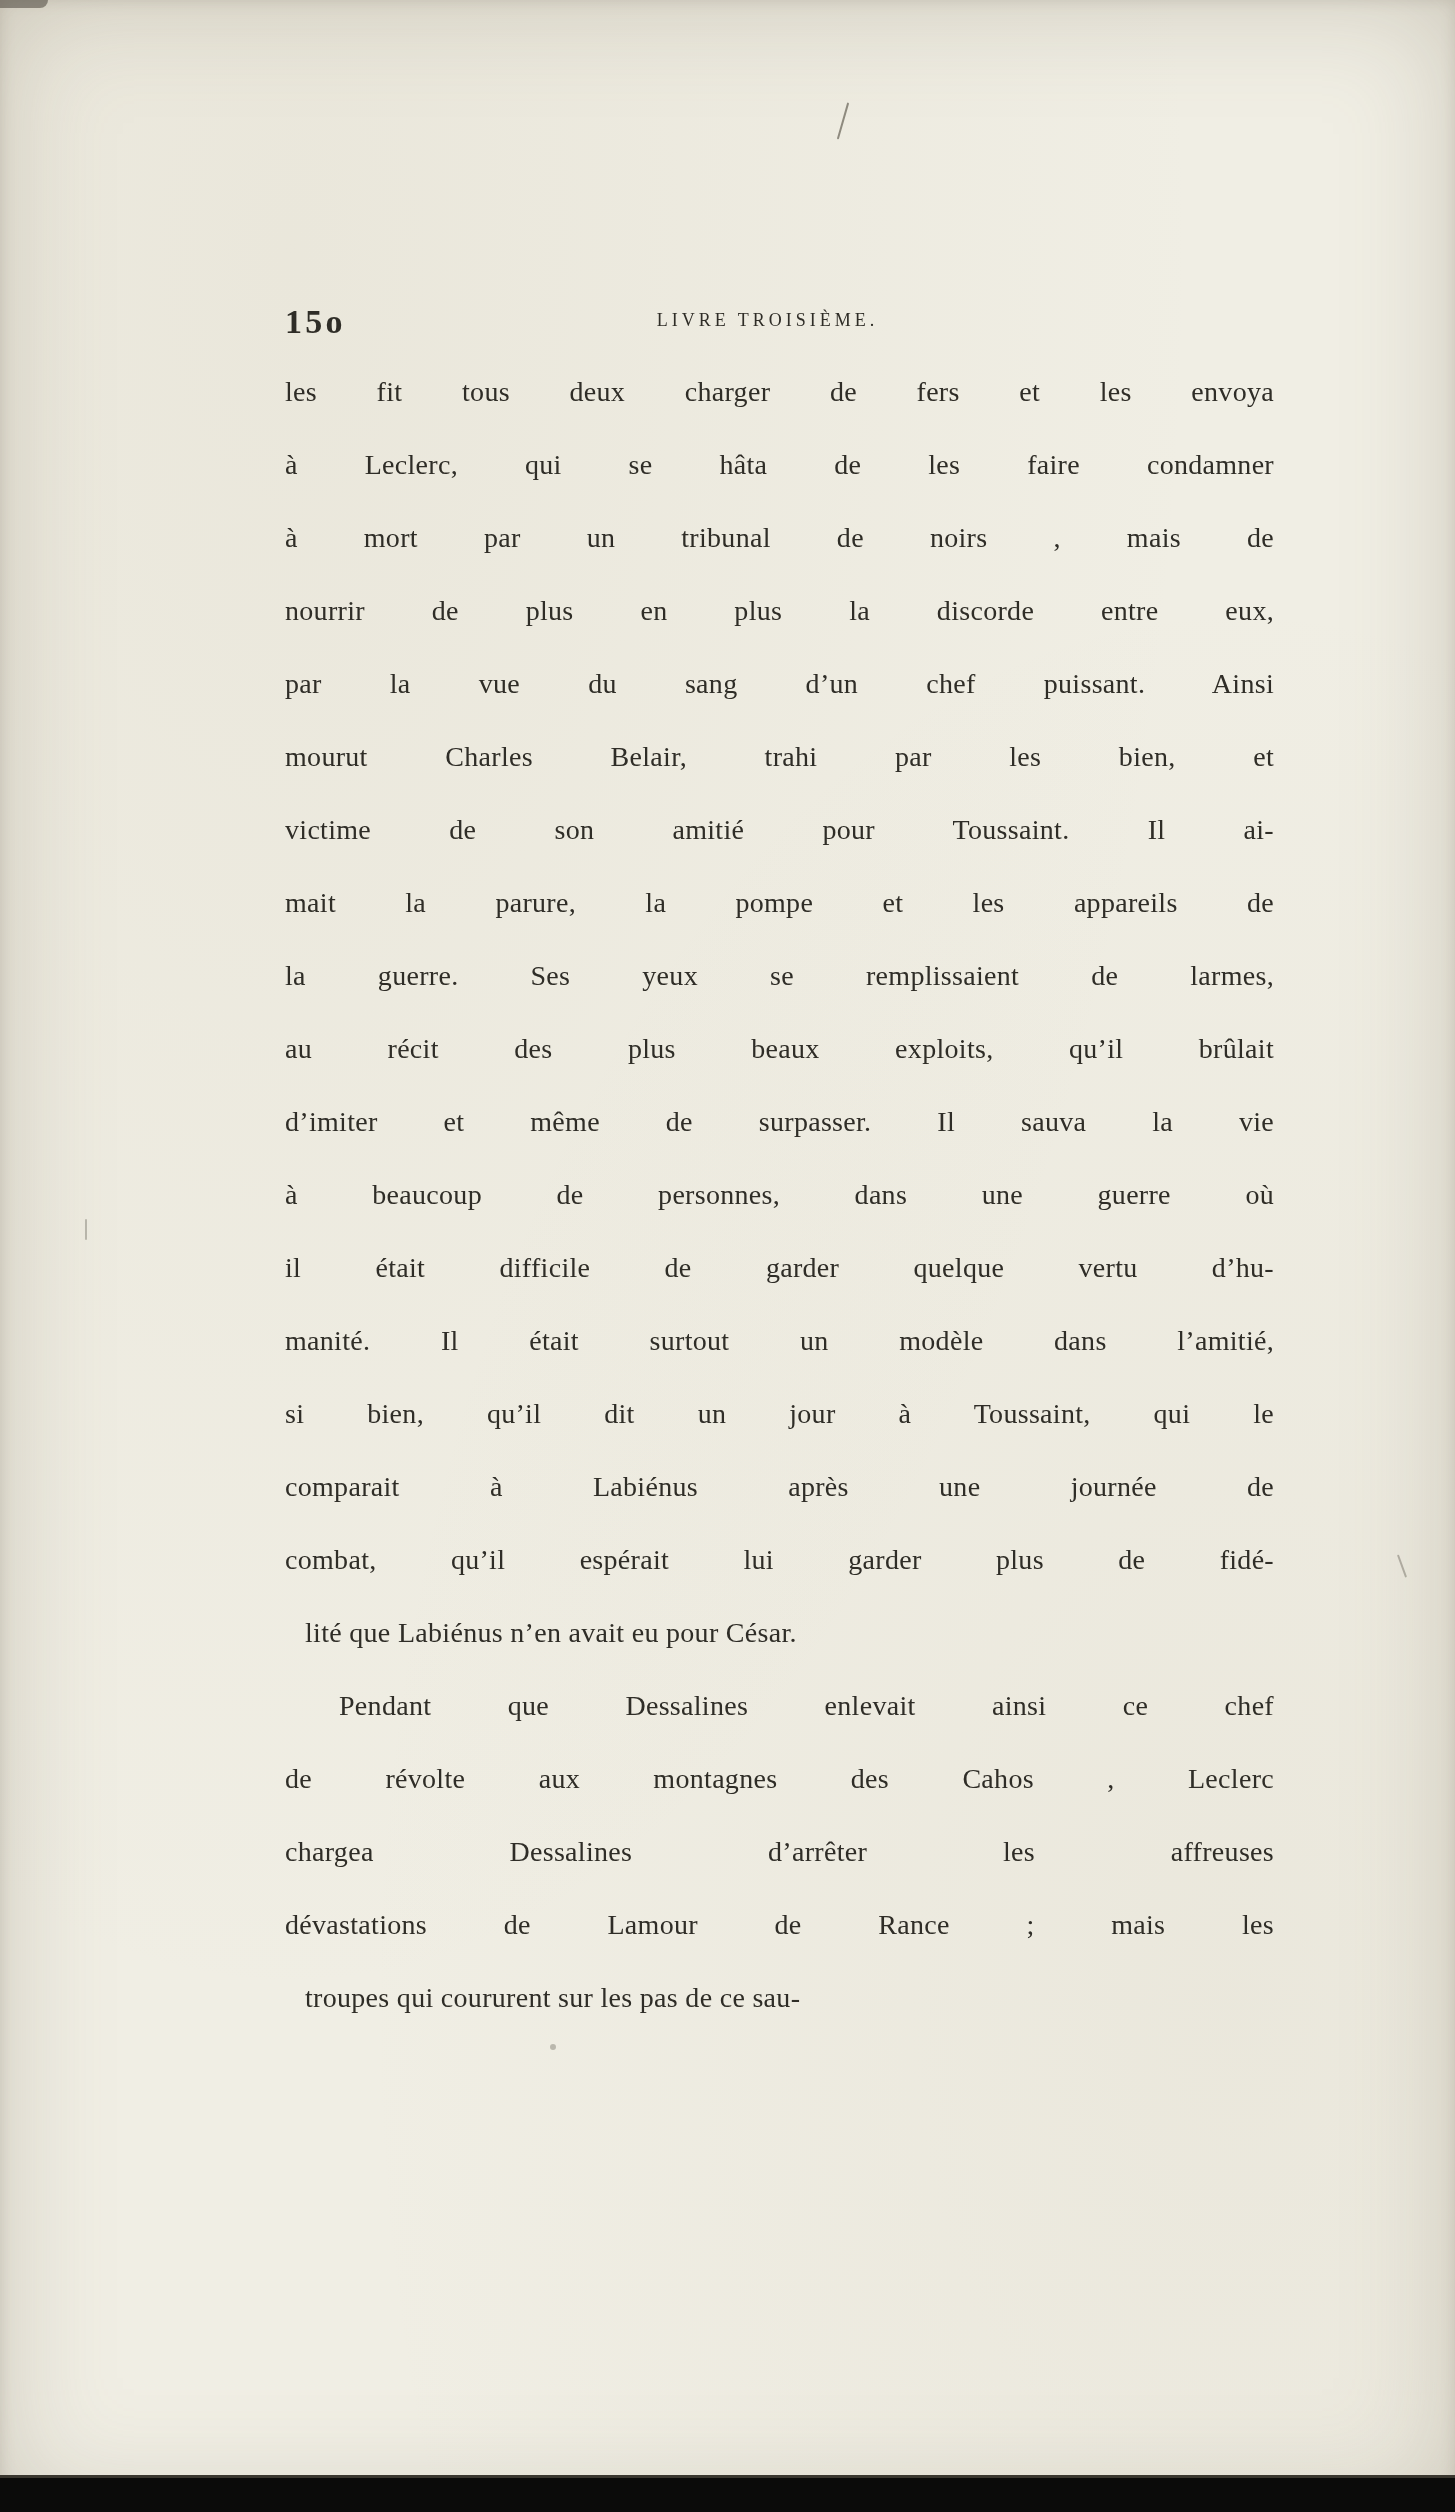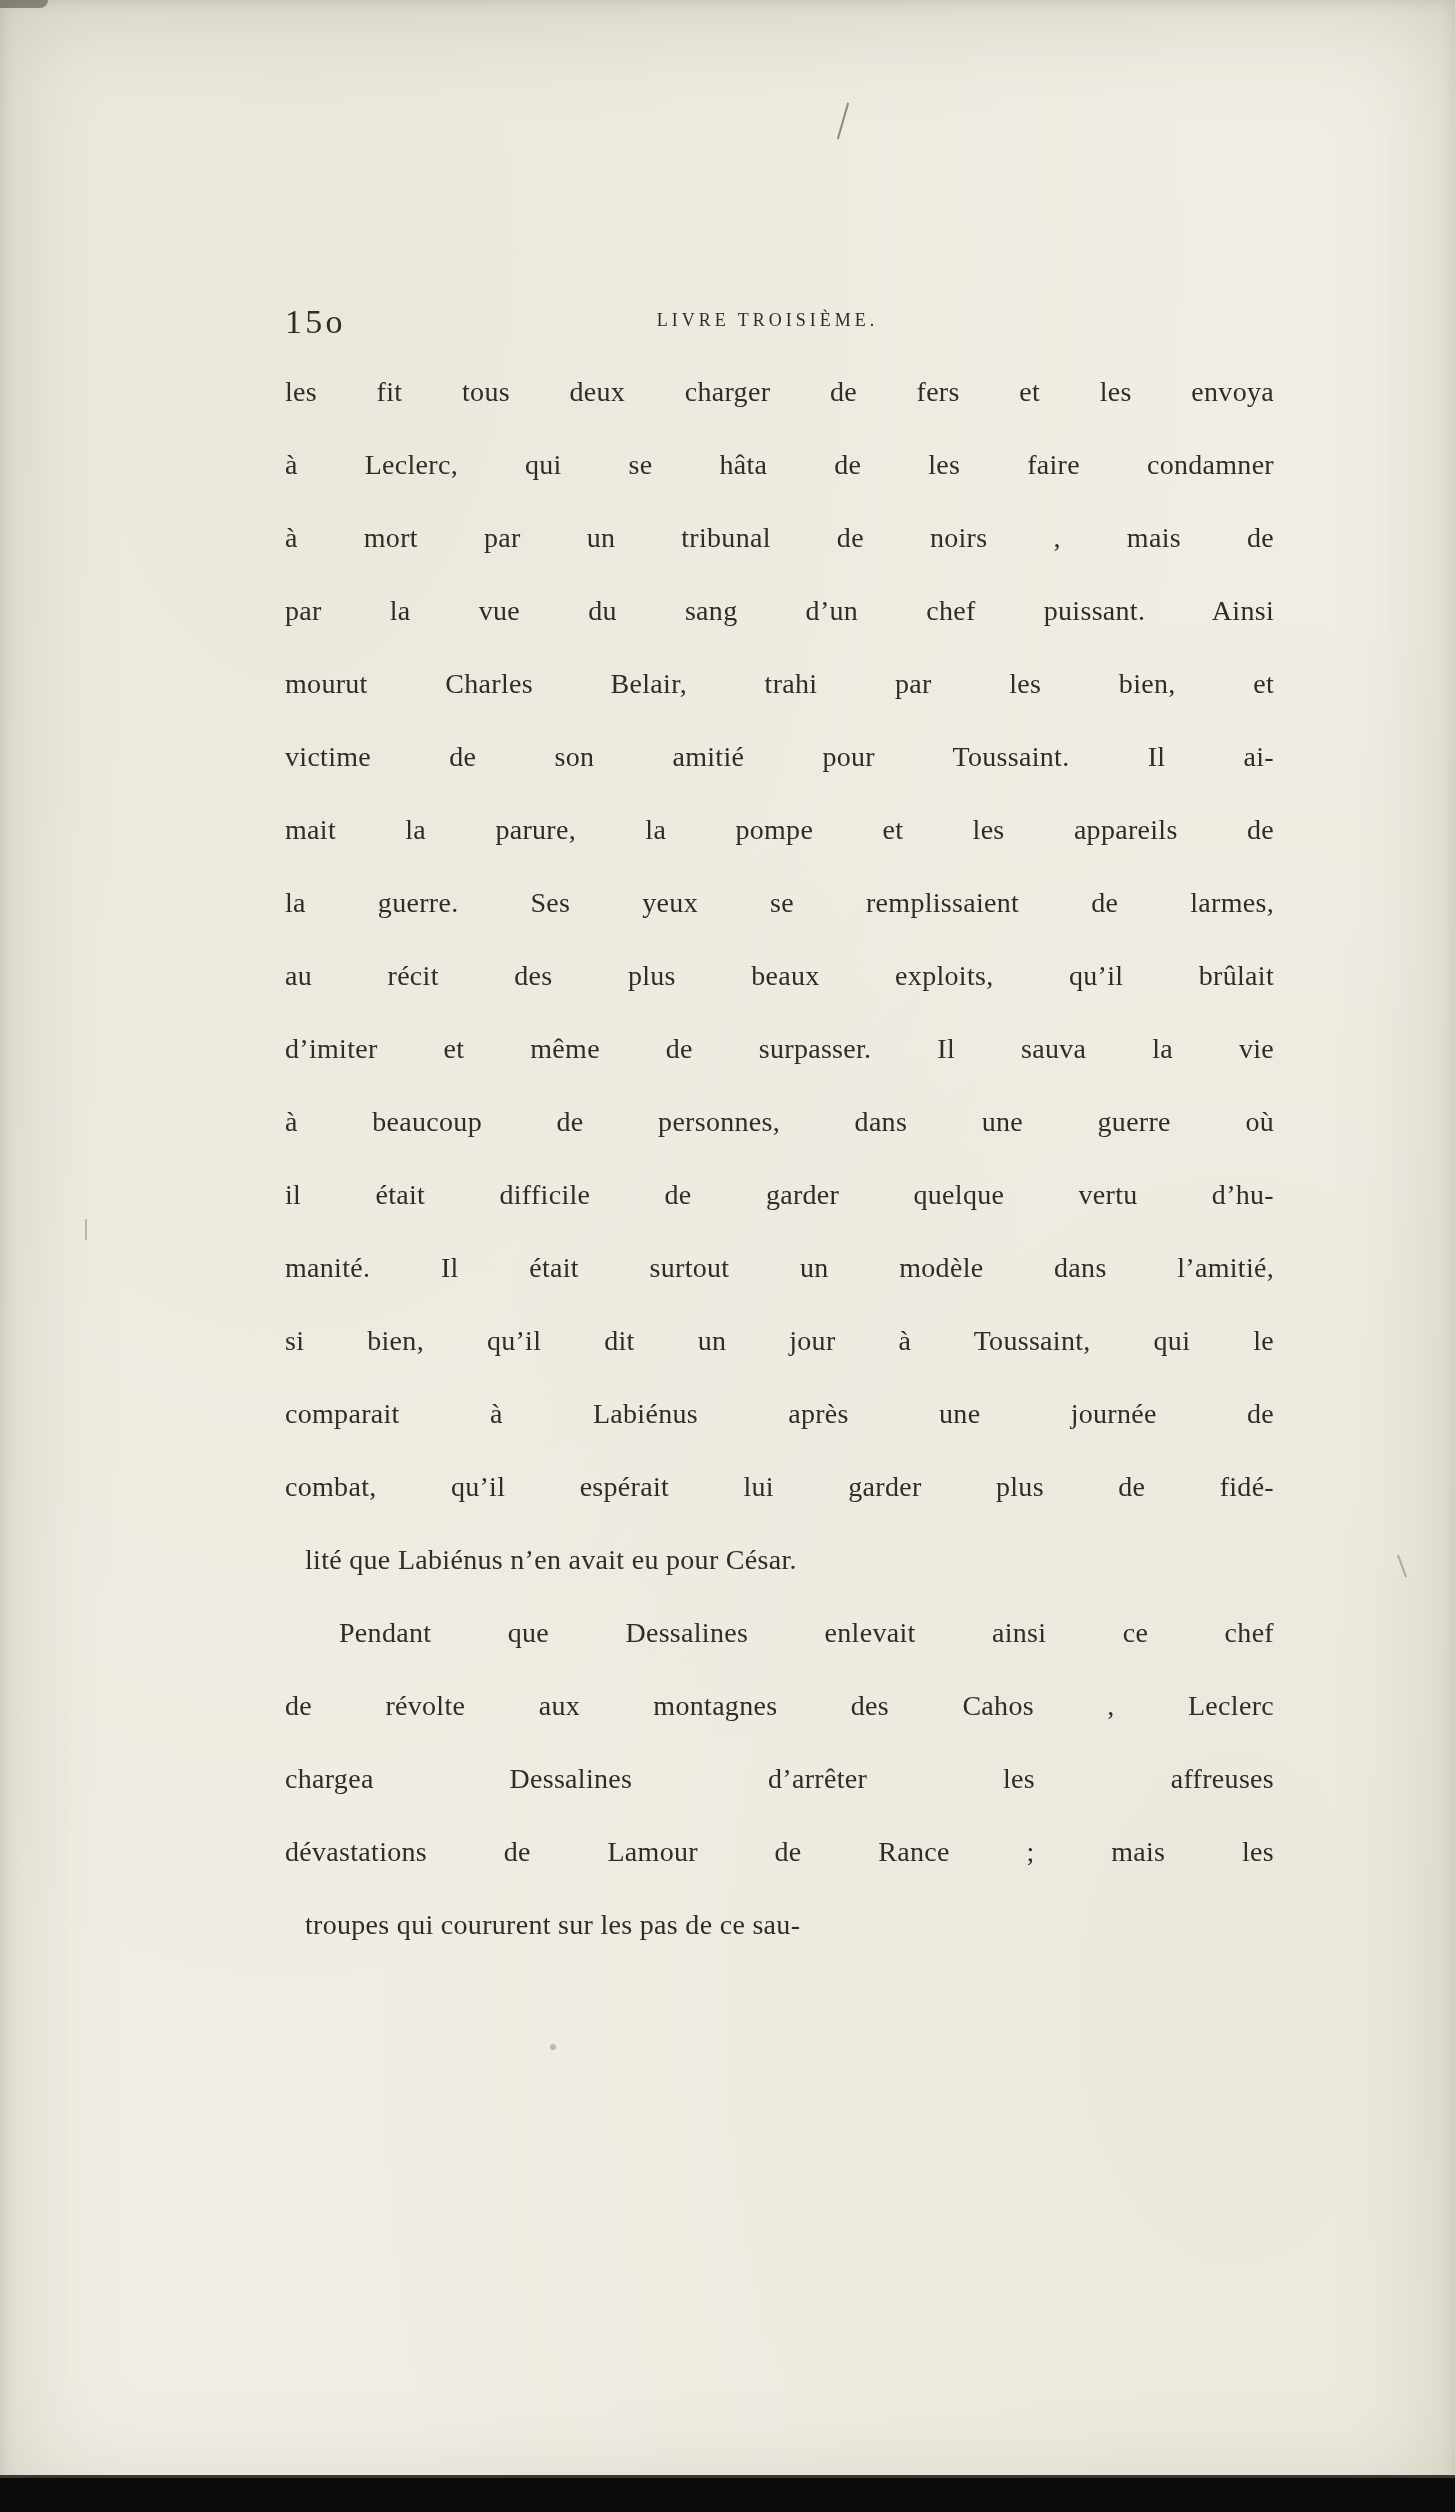--- a/index.html
+++ b/index.html
@@ -35,20 +35,21 @@
     height: 41px;
     margin-bottom: 14.4px;
   }
   .page-number {
     position: absolute;
     left: 0;
     top: 3.2px;
     font-size: 34px;
     letter-spacing: 3.2px;
     line-height: 38px;
+    font-weight: bold;
   }
   .running-header {
     display: block;
     text-align: center;
     font-size: 18px;
     letter-spacing: 4px;
     line-height: 41px;
     padding-right: 24px;
   }
   .body-text .line {
@@ -144,20 +145,21 @@
 
   <div class="text-block">
     <div class="header-row">
       <span class="page-number">15o</span>
       <span class="running-header">LIVRE TROISIÈME.</span>
     </div>
     <div class="body-text" id="body-text">
         <div class="line">les fit tous deux charger de fers et les envoya</div>
         <div class="line">à Leclerc, qui se hâta de les faire condamner</div>
         <div class="line">à mort par un tribunal de noirs , mais de</div>
+        <div class="line">nourrir de plus en plus la discorde entre eux,</div>
         <div class="line">par la vue du sang d’un chef puissant. Ainsi</div>
         <div class="line">mourut Charles Belair, trahi par les bien, et</div>
         <div class="line">victime de son amitié pour Toussaint. Il ai-</div>
         <div class="line">mait la parure, la pompe et les appareils de</div>
         <div class="line">la guerre. Ses yeux se remplissaient de larmes,</div>
         <div class="line">au récit des plus beaux exploits, qu’il brûlait</div>
         <div class="line">d’imiter et même de surpasser. Il sauva la vie</div>
         <div class="line">à beaucoup de personnes, dans une guerre où</div>
         <div class="line">il était difficile de garder quelque vertu d’hu-</div>
         <div class="line">manité. Il était surtout un modèle dans l’amitié,</div>

